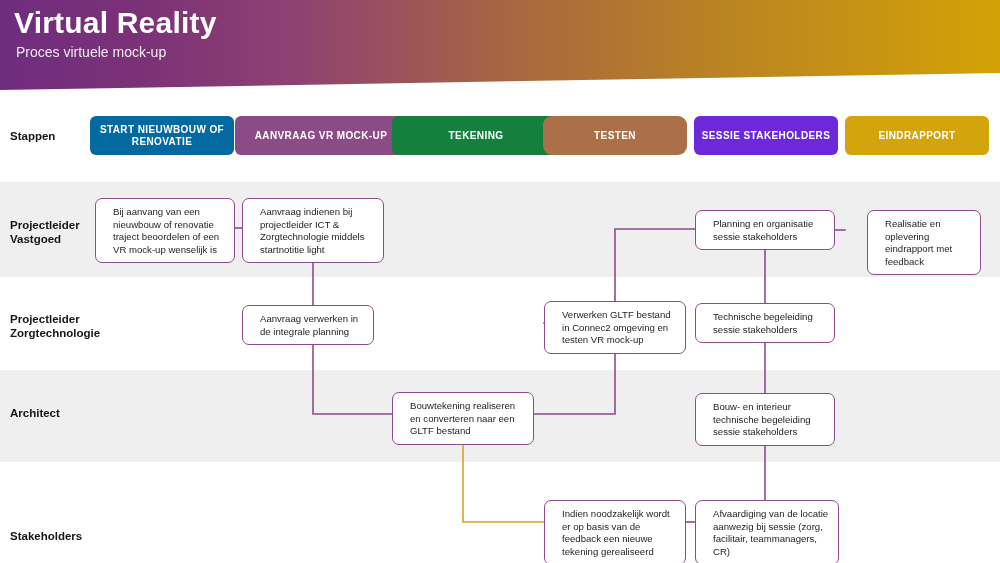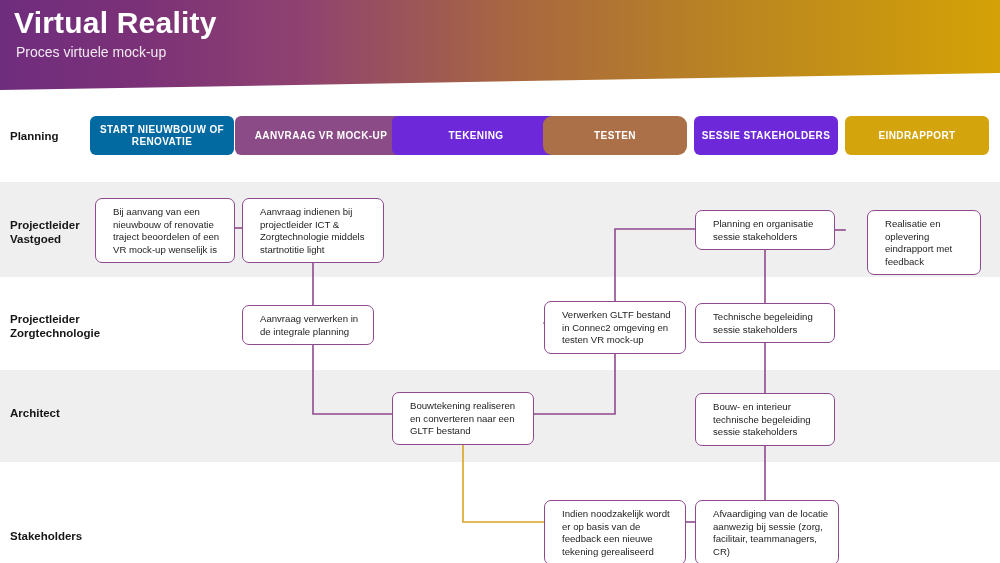--- a/index.html
+++ b/index.html
@@ -93,25 +93,25 @@
         <path d="M615,323 V229 H695" stroke="#8e4a8e" fill="none"></path>
         <path d="M835,230 H845" stroke="#8e4a8e" fill="none"></path>
         <path d="M765,250 V303" stroke="#8e4a8e" fill="none"></path>
         <path d="M765,343 V393" stroke="#8e4a8e" fill="none"></path>
         <path d="M765,436 V500" stroke="#8e4a8e" fill="none"></path>
         <path d="M686,522 H695" stroke="#8e4a8e" fill="none"></path>
         <path d="M463,437 V522 H544" stroke="#d9a323" fill="none"></path>
       </g>
   </svg>
 
-  <div class="steps-label">Planning</div>
+  <div class="steps-label">Stappen</div>
   <div id="steps">
       <div class="step" style="left: 90px; width: 144px; background: #0369a1;">START NIEUWBOUW OF RENOVATIE</div>
       <div class="step" style="left: 235px; width: 172px; background: rgb(138, 75, 134);">AANVRAAG VR MOCK-UP</div>
-      <div class="step" style="left: 392px; width: 168px; background: #6d28d9;">TEKENING</div>
+      <div class="step" style="left: 392px; width: 168px; background: #15803d;">TEKENING</div>
       <div class="step" style="left: 543px; width: 144px; background: rgb(172, 112, 72); border-radius: 9px;">TESTEN</div>
       <div class="step" style="left: 694px; width: 144px; background: #6d28d9;">SESSIE STAKEHOLDERS</div>
       <div class="step" style="left: 845px; width: 144px; background: rgb(212, 164, 12);">EINDRAPPORT</div>
     </div>
 
   <div id="lane-labels">
       <div class="rowlabel" style="top: 219px;">Projectleider Vastgoed</div>
       <div class="rowlabel" style="top: 313px;">Projectleider Zorgtechnologie</div>
       <div class="rowlabel" style="top: 407px;">Architect</div>
       <div class="rowlabel" style="top: 514px; margin-top: 16px;">Stakeholders</div>

